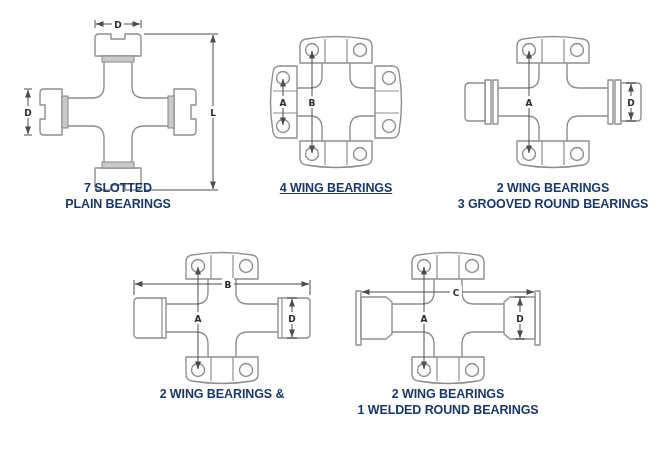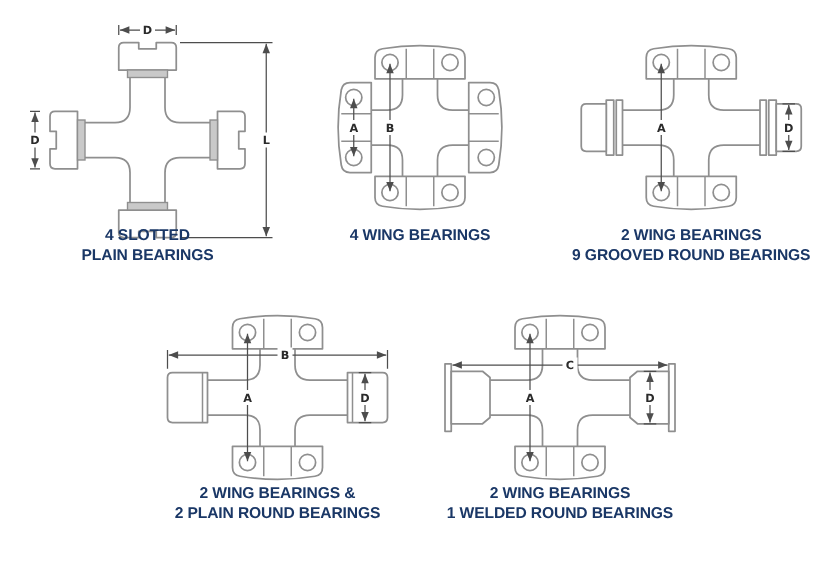--- a/index.html
+++ b/index.html
@@ -62,21 +62,21 @@
       <rect class="dimbg" x="-96" y="-6" width="12" height="12"></rect>
       <text class="dimlbl" x="-90" y="3.5">D</text>
 
       <path class="dim" d="M 26 -78 L 100 -78 M 26 78 L 100 78"></path>
       <line class="dim" x1="95" y1="-77" x2="95" y2="77" marker-start="url(#as)" marker-end="url(#ae)"></line>
       <rect class="dimbg" x="89" y="-6" width="12" height="12"></rect>
       <text class="dimlbl" x="95" y="3.5">L</text>
     </svg>
   </div>
   <div class="caption" style="left:18px;top:180px;width:200px;">
-    <div>4 SLOTTED</div>
+    <div>7 SLOTTED</div>
     <div>PLAIN BEARINGS</div>
   </div>
 
   <div class="fig" style="left:231px;top:7px;">
     <svg width="210" height="178" viewBox="-105 -95 210 178">
       <path class="ln" d="M -14 -58 L -14 -26 Q -14 -14 -26 -14 L -58 -14 L -58 14 L -26 14 Q -14 14 -14 26 L -14 58 L 14 58 L 14 26 Q 14 14 26 14 L 58 14 L 58 -14 L 26 -14 Q 14 -14 14 -26 L 14 -58 Z"></path>
       <path class="ln" d="M -36 -39 L -36 -56 Q -36 -62 -30 -63 Q 0 -68 30 -63 Q 36 -62 36 -56 L 36 -39 Z"></path>
       <path class="ln2" d="M -11 -39 L -11 -63 M 11 -39 L 11 -63"></path>
       <circle class="hole" cx="-24" cy="-52" r="6.5"></circle>
       <circle class="hole" cx="24" cy="-52" r="6.5"></circle>
@@ -95,21 +95,21 @@
 
       <line class="dim" x1="-53" y1="-23" x2="-53" y2="23" marker-start="url(#as)" marker-end="url(#ae)"></line>
       <rect class="dimbg" x="-59" y="-6" width="12" height="12"></rect>
       <text class="dimlbl" x="-53" y="3.5">A</text>
 
       <line class="dim" x1="-24" y1="-51" x2="-24" y2="51" marker-start="url(#as)" marker-end="url(#ae)"></line>
       <rect class="dimbg" x="-30" y="-6" width="12" height="12"></rect>
       <text class="dimlbl" x="-24" y="3.5">B</text>
     </svg>
   </div>
-  <div class="caption" style="left:236px;top:180px;width:200px;">
+  <div class="caption" style="left:236px;top:180px;width:200px;text-decoration:underline;">
     <div>4 WING BEARINGS</div>
   </div>
 
   <div class="fig" style="left:448px;top:7px;">
     <svg width="210" height="178" viewBox="-105 -95 210 178">
       <path class="ln" d="M -14 -58 L -14 -26 Q -14 -14 -26 -14 L -58 -14 L -58 14 L -26 14 Q -14 14 -14 26 L -14 58 L 14 58 L 14 26 Q 14 14 26 14 L 58 14 L 58 -14 L 26 -14 Q 14 -14 14 -26 L 14 -58 Z"></path>
       <path class="ln" d="M -36 -39 L -36 -56 Q -36 -62 -30 -63 Q 0 -68 30 -63 Q 36 -62 36 -56 L 36 -39 Z"></path>
       <path class="ln2" d="M -11 -39 L -11 -63 M 11 -39 L 11 -63"></path>
       <circle class="hole" cx="-24" cy="-52" r="6.5"></circle>
       <circle class="hole" cx="24" cy="-52" r="6.5"></circle>
@@ -130,21 +130,21 @@
       <text class="dimlbl" x="-24" y="3.5">A</text>
 
       <path class="dim" d="M 73 -19 L 83 -19 M 73 19 L 83 19"></path>
       <line class="dim" x1="78" y1="-18" x2="78" y2="18" marker-start="url(#as)" marker-end="url(#ae)"></line>
       <rect class="dimbg" x="72" y="-6" width="12" height="12"></rect>
       <text class="dimlbl" x="78" y="3.5">D</text>
     </svg>
   </div>
   <div class="caption" style="left:443px;top:180px;width:220px;">
     <div>2 WING BEARINGS</div>
-    <div>9 GROOVED ROUND BEARINGS</div>
+    <div>3 GROOVED ROUND BEARINGS</div>
   </div>
 
   <div class="fig" style="left:117px;top:223px;">
     <svg width="210" height="178" viewBox="-105 -95 210 178">
       <path class="ln" d="M -14 -58 L -14 -26 Q -14 -14 -26 -14 L -58 -14 L -58 14 L -26 14 Q -14 14 -14 26 L -14 58 L 14 58 L 14 26 Q 14 14 26 14 L 58 14 L 58 -14 L 26 -14 Q 14 -14 14 -26 L 14 -58 Z"></path>
       <path class="ln" d="M -36 -39 L -36 -56 Q -36 -62 -30 -63 Q 0 -68 30 -63 Q 36 -62 36 -56 L 36 -39 Z"></path>
       <path class="ln2" d="M -11 -39 L -11 -63 M 11 -39 L 11 -63"></path>
       <circle class="hole" cx="-24" cy="-52" r="6.5"></circle>
       <circle class="hole" cx="24" cy="-52" r="6.5"></circle>
       <path class="ln" d="M -36 39 L -36 56 Q -36 62 -30 63 Q 0 68 30 63 Q 36 62 36 56 L 36 39 Z"></path>
@@ -167,21 +167,20 @@
       <text class="dimlbl" x="-24" y="3.5">A</text>
 
       <path class="dim" d="M 65 -20 L 75 -20 M 65 20 L 75 20"></path>
       <line class="dim" x1="70" y1="-19" x2="70" y2="19" marker-start="url(#as)" marker-end="url(#ae)"></line>
       <rect class="dimbg" x="64" y="-6" width="12" height="12"></rect>
       <text class="dimlbl" x="70" y="3.5">D</text>
     </svg>
   </div>
   <div class="caption" style="left:112px;top:386px;width:220px;">
     <div>2 WING BEARINGS &amp;</div>
-    <div>2 PLAIN ROUND BEARINGS</div>
   </div>
 
   <div class="fig" style="left:343px;top:223px;">
     <svg width="210" height="178" viewBox="-105 -95 210 178">
       <path class="ln" d="M -14 -58 L -14 -26 Q -14 -14 -26 -14 L -58 -14 L -58 14 L -26 14 Q -14 14 -14 26 L -14 58 L 14 58 L 14 26 Q 14 14 26 14 L 58 14 L 58 -14 L 26 -14 Q 14 -14 14 -26 L 14 -58 Z"></path>
       <path class="ln" d="M -36 -39 L -36 -56 Q -36 -62 -30 -63 Q 0 -68 30 -63 Q 36 -62 36 -56 L 36 -39 Z"></path>
       <path class="ln2" d="M -11 -39 L -11 -63 M 11 -39 L 11 -63"></path>
       <circle class="hole" cx="-24" cy="-52" r="6.5"></circle>
       <circle class="hole" cx="24" cy="-52" r="6.5"></circle>
       <path class="ln" d="M -36 39 L -36 56 Q -36 62 -30 63 Q 0 68 30 63 Q 36 62 36 56 L 36 39 Z"></path>

